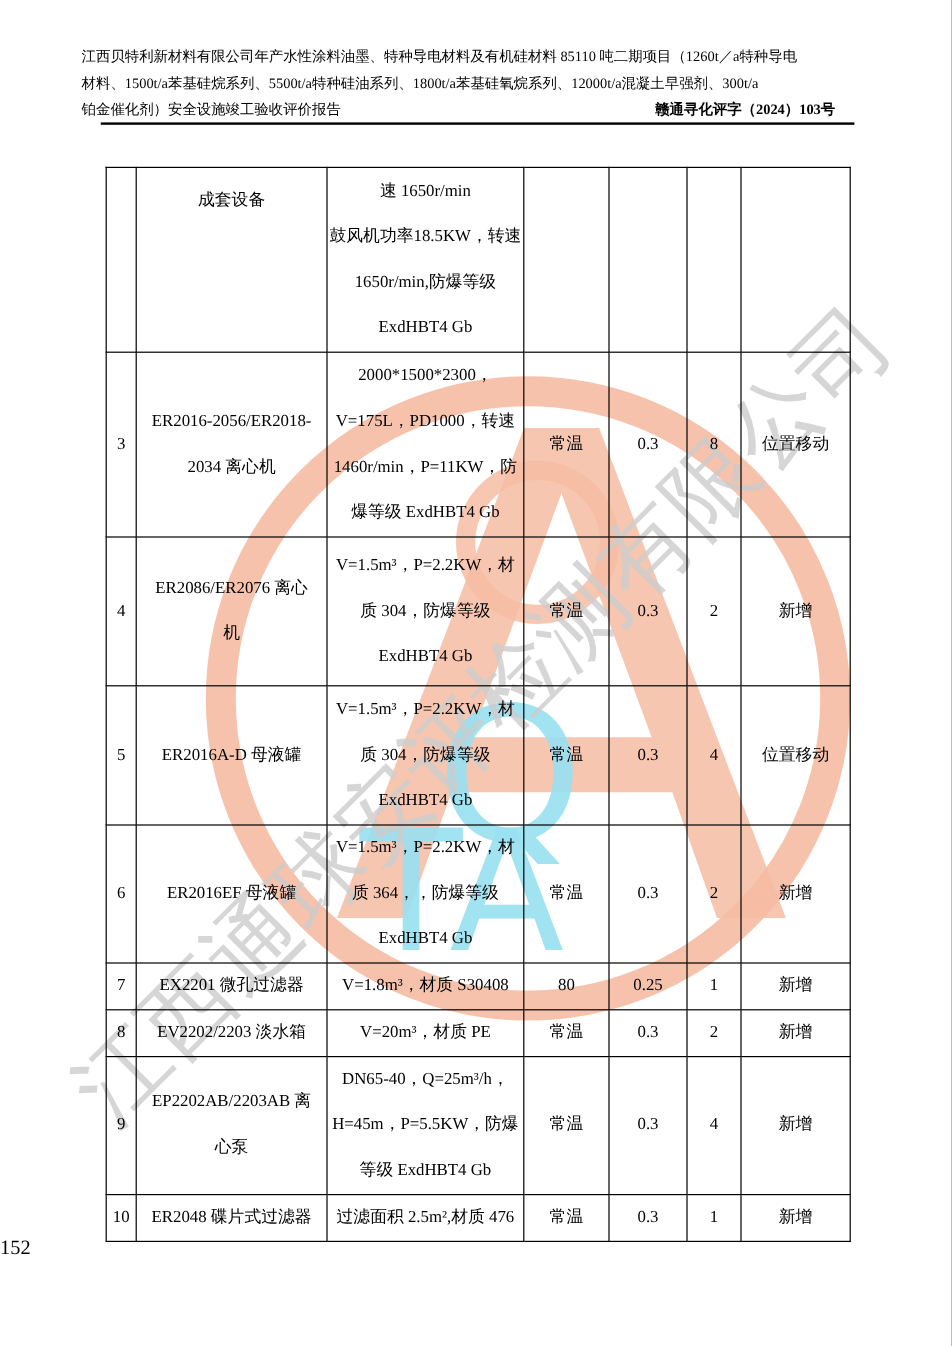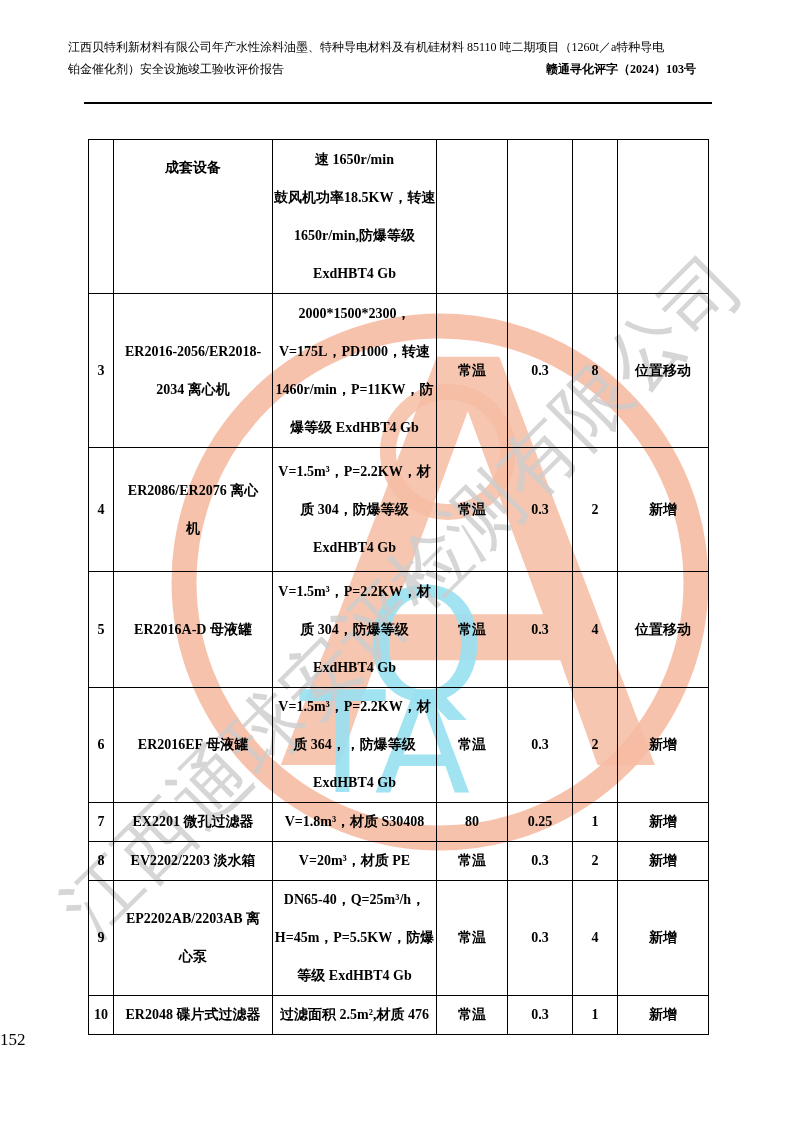--- a/index.html
+++ b/index.html
@@ -21,21 +21,20 @@
   .docnum{font-weight:bold;white-space:nowrap;}
   .header-rule{
     position:absolute;left:84px;top:102px;width:628px;height:2px;background:#000;
   }
   
   table.equip{
     position:absolute;left:88px;top:139px;
     border-collapse:collapse;table-layout:fixed;
     width:620px;
     font-size:14px;
-    font-weight:bold;
   }
   table.equip td{
     border:1px solid #000;
     text-align:center;vertical-align:middle;
     padding:0 1px;overflow:visible;
   }
   table.equip .ln{line-height:38px;white-space:nowrap;}
   table.equip td.top{vertical-align:top;padding-top:9px;}
   
   .pageno{
@@ -60,20 +59,21 @@
   }
   .wm-letter{font-family:"DejaVu Sans","Liberation Sans",sans-serif;}
 </style>
 </head>
 <body>
 
 <div class="page">
 
   <div class="header">
     <div class="hline">江西贝特利新材料有限公司年产水性涂料油墨、特种导电材料及有机硅材料 85110 吨二期项目（1260t／a特种导电</div>
+    <div class="hline">材料、1500t/a苯基硅烷系列、5500t/a特种硅油系列、1800t/a苯基硅氧烷系列、12000t/a混凝土早强剂、300t/a</div>
     <div class="h3">
       <span>铂金催化剂）安全设施竣工验收评价报告</span>
       <span class="docnum">赣通寻化评字（2024）103号</span>
     </div>
   </div>
   <div class="header-rule"></div>
 
   <table class="equip">
     <colgroup>
       <col style="width:25px">

